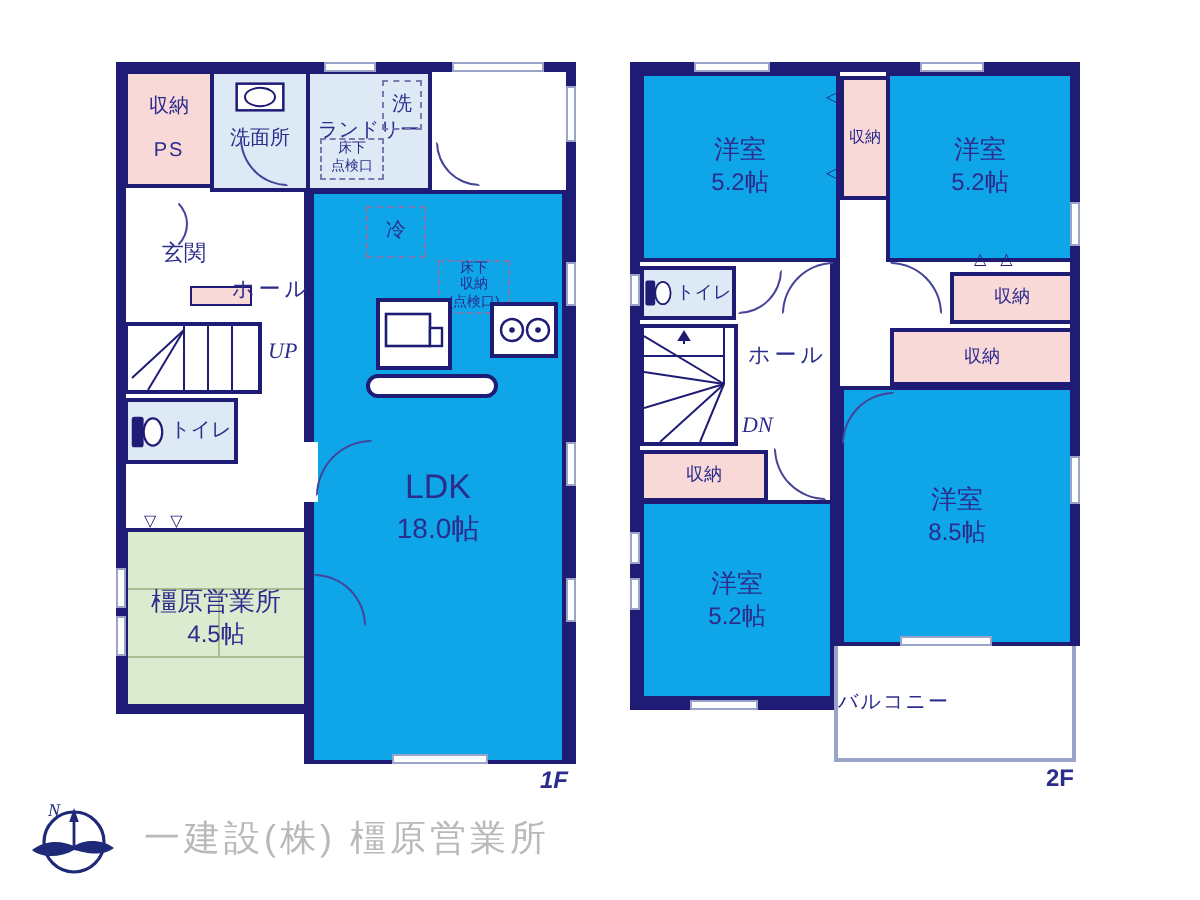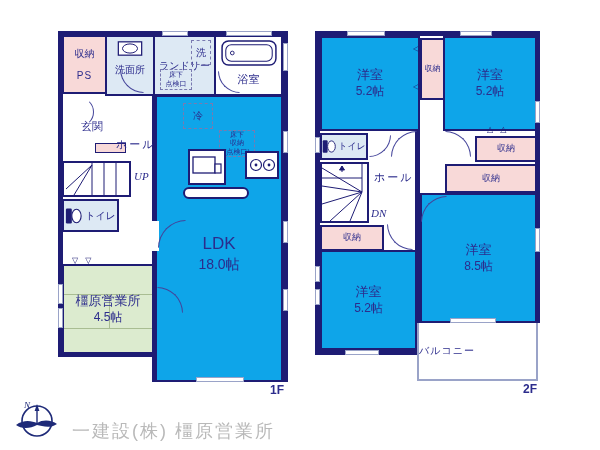--- a/index.html
+++ b/index.html
@@ -17,21 +17,21 @@
   .dash{position:absolute;box-sizing:border-box;border:1px dashed #7a7ab0;display:flex;
         flex-direction:column;align-items:center;justify-content:center;line-height:1.15;color:#2c2c8c;}
   .tiny{font-size:7px;white-space:nowrap;}
   .win{position:absolute;background:#fff;border:1px solid #9aa3c8;box-sizing:border-box;}
   .arc{position:absolute;box-sizing:border-box;border:1.5px solid #44449a;}
   .tri{position:absolute;color:#1e1c74;font-size:8px;letter-spacing:7px;line-height:1;white-space:nowrap;}
   .serif-it{font-family:"Liberation Serif",serif;font-style:italic;font-size:11px;}
   .floorlbl{font-size:12px;font-weight:bold;color:#2c2c8c;}
   .gridline{position:absolute;background:#a9bd92;}
   svg{display:block;}
-  #footer-text{position:absolute;left:72px;top:407px;font-size:18px;letter-spacing:2px;color:#b9b9b9;margin-top:12px;}
+  #footer-text{position:absolute;left:72px;top:407px;font-size:18px;letter-spacing:2px;color:#b9b9b9;}
 </style>
 </head>
 <body>
 
 <div id="canvas">
 
   <div class="floor" id="f1" style="left:58px;top:31px;width:230px;height:368px;">
     <div class="outline" style="left:0;top:0;width:99px;height:326px;"></div>
     <div class="outline" style="left:94px;top:0;width:136px;height:351px;"></div>
 
@@ -54,30 +54,20 @@
       <span class="sm" style="position:absolute;top:22px;left:0;right:0;">ランドリー</span>
       <div class="dash" style="right:3px;top:3px;width:20px;height:25px;">
         <span class="sm">洗</span>
       </div>
       <div class="dash" style="left:5px;bottom:4px;width:32px;height:21px;">
         <span class="tiny">床下</span>
         <span class="tiny">点検口</span>
       </div>
     </div>
 
-    <div class="r white" style="left:156px;top:4px;width:69px;height:61px;justify-content:flex-start;padding-top:3px;">
-      <span>
-        <svg width="56" height="26" viewBox="0 0 60 28">
-          <rect x="1" y="1" width="58" height="26" rx="7" fill="#fff" stroke="#1e1c74" stroke-width="1.6"></rect>
-          <rect x="5" y="5" width="50" height="18" rx="6" fill="#fff" stroke="#1e1c74" stroke-width="1.1"></rect>
-          <circle cx="12" cy="14" r="2" fill="none" stroke="#1e1c74" stroke-width="1"></circle>
-        </svg>
-      </span>
-      <span class="name" style="margin-top:6px;font-size:11px;">浴室</span>
-    </div>
 
     <div class="abs" style="left:5px;top:64px;width:63px;height:65px;">
       <span class="lbl" style="left:18px;top:24px;font-size:11px;">玄関</span>
       <div class="abs" style="left:32px;top:48px;width:31px;height:10px;background:#f8d9d8;border:1px solid #1e1c74;box-sizing:border-box;"></div>
     </div>
     <div class="arc" style="left:6px;top:66px;width:30px;height:30px;border-color:transparent #44449a transparent transparent;border-radius:50%;"></div>
 
     <span class="lbl" style="left:58px;top:106px;font-size:11px;letter-spacing:2px;">ホール</span>
 
     <div class="r white" style="left:4px;top:130px;width:69px;height:36px;">
@@ -153,21 +143,21 @@
     <div class="win" style="left:104px;top:0;width:26px;height:5px;"></div>
     <div class="win" style="left:168px;top:0;width:46px;height:5px;"></div>
     <div class="win" style="left:225px;top:12px;width:5px;height:28px;"></div>
     <div class="win" style="left:225px;top:100px;width:5px;height:22px;"></div>
     <div class="win" style="left:225px;top:190px;width:5px;height:22px;"></div>
     <div class="win" style="left:225px;top:258px;width:5px;height:22px;"></div>
     <div class="win" style="left:138px;top:346px;width:48px;height:5px;"></div>
     <div class="win" style="left:0;top:253px;width:5px;height:20px;"></div>
     <div class="win" style="left:0;top:277px;width:5px;height:20px;"></div>
 
-    <span class="lbl floorlbl" style="left:200px;top:352px;width:26px;text-align:right;">1F</span>
+    <span class="lbl floorlbl" style="left:200px;top:352px;width:26px;text-align:right;font-style:italic;">1F</span>
   </div>
 
   <div class="floor" id="f2" style="left:315px;top:31px;width:228px;height:360px;">
     <div class="outline" style="left:0;top:0;width:105px;height:324px;"></div>
     <div class="outline" style="left:100px;top:0;width:125px;height:292px;"></div>
 
     <div class="r beige" style="left:5px;top:5px;width:100px;height:95px;">
       <span class="name">洋室</span>
       <span class="size">5.2帖</span>
     </div>

